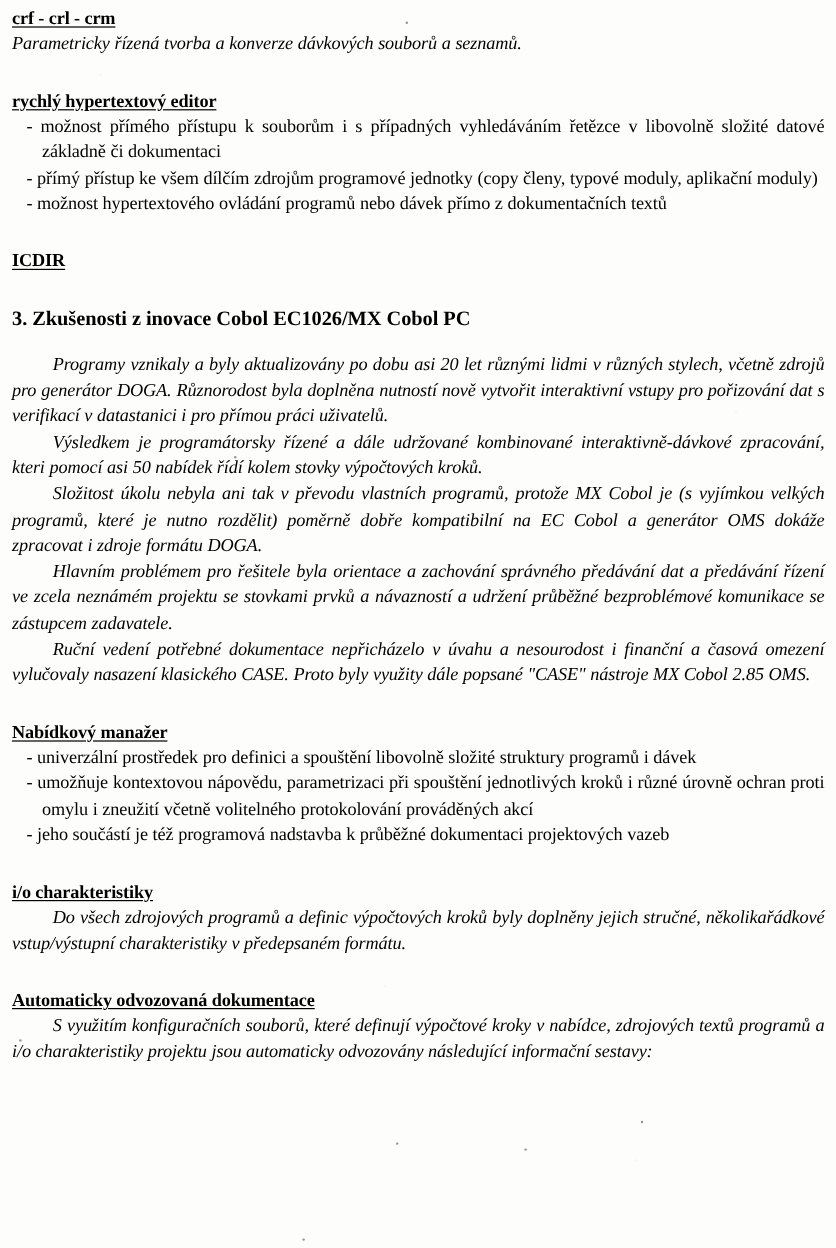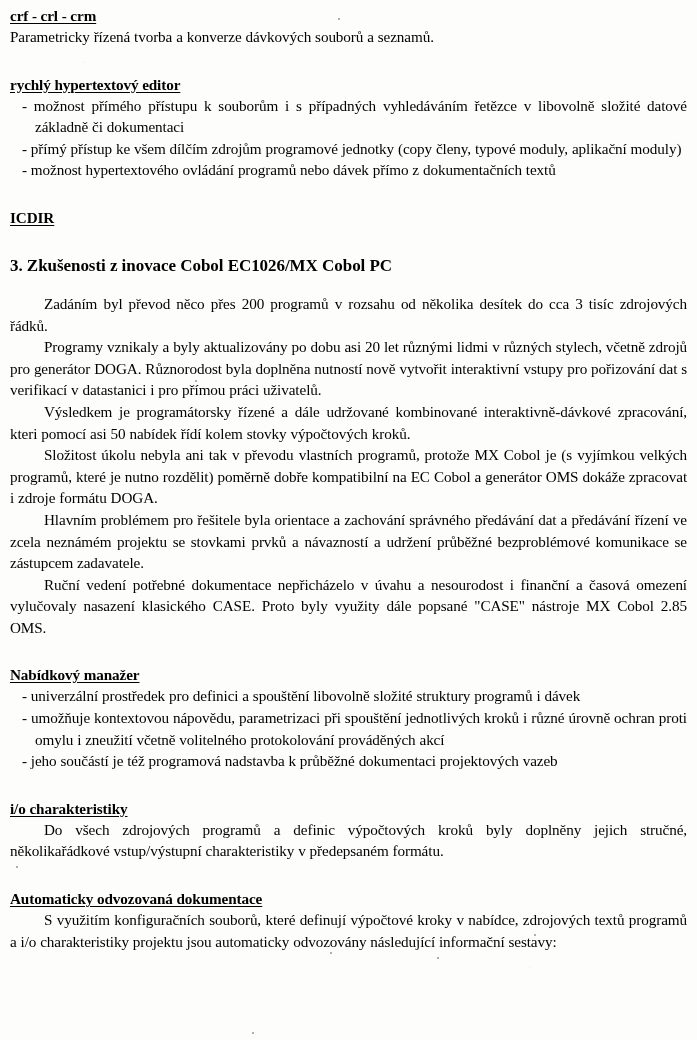--- a/index.html
+++ b/index.html
@@ -44,20 +44,21 @@
     line-height: 21.6px;
     text-align: justify;
     text-justify: inter-word;
     letter-spacing: -0.1px;
     word-spacing: 0.2px;
     margin: 0;
     -webkit-font-smoothing: none;
   }
   .para {
     text-indent: 34px;
+    font-style: italic;
   }
   .para.noindent { text-indent: 0; }
 
   
   .uhead {
     font-size: 15.2px;
     line-height: 20px;
     font-weight: 700;
     text-decoration: underline;
     text-underline-offset: 2px;
@@ -127,21 +128,20 @@
     <div class="uhead-wrap">
       <span class="uhead">ICDIR</span>
     </div>
 
     <div class="gap-xl"></div>
 
     <p class="secthead">3. Zkušenosti z inovace Cobol EC1026/MX Cobol PC</p>
 
     <div class="gap-md"></div>
 
-    <p class="para">Zadáním byl převod něco přes 200 programů v rozsahu od několika desítek do cca 3 tisíc zdrojových řádků.</p>
     <p class="para">Programy vznikaly a byly aktualizovány po dobu asi 20 let různými lidmi v různých stylech, včetně zdrojů pro generátor DOGA. Různorodost byla doplněna nutností nově vytvořit interaktivní vstupy pro pořizování dat s verifikací v datastanici i pro přímou práci uživatelů.</p>
     <p class="para">Výsledkem je programátorsky řízené a dále udržované kombinované interaktivně-dávkové zpracování, kteri pomocí asi 50 nabídek řídí kolem stovky výpočtových kroků.</p>
     <p class="para">Složitost úkolu nebyla ani tak v převodu vlastních programů, protože MX Cobol je (s vyjímkou velkých programů, které je nutno rozdělit) poměrně dobře kompatibilní na EC Cobol a generátor OMS dokáže zpracovat i zdroje formátu DOGA.</p>
     <p class="para">Hlavním problémem pro řešitele byla orientace a zachování správného předávání dat a předávání řízení ve zcela neznámém projektu se stovkami prvků a návazností a udržení průběžné bezproblémové komunikace se zástupcem zadavatele.</p>
     <p class="para">Ruční vedení potřebné dokumentace nepřicházelo v úvahu a nesourodost i finanční a časová omezení vylučovaly nasazení klasického CASE. Proto byly využity dále popsané "CASE" nástroje MX Cobol 2.85 OMS.</p>
 
     <div class="gap-xl"></div>
 
     <div class="uhead-wrap">
       <span class="uhead">Nabídkový manažer</span>

